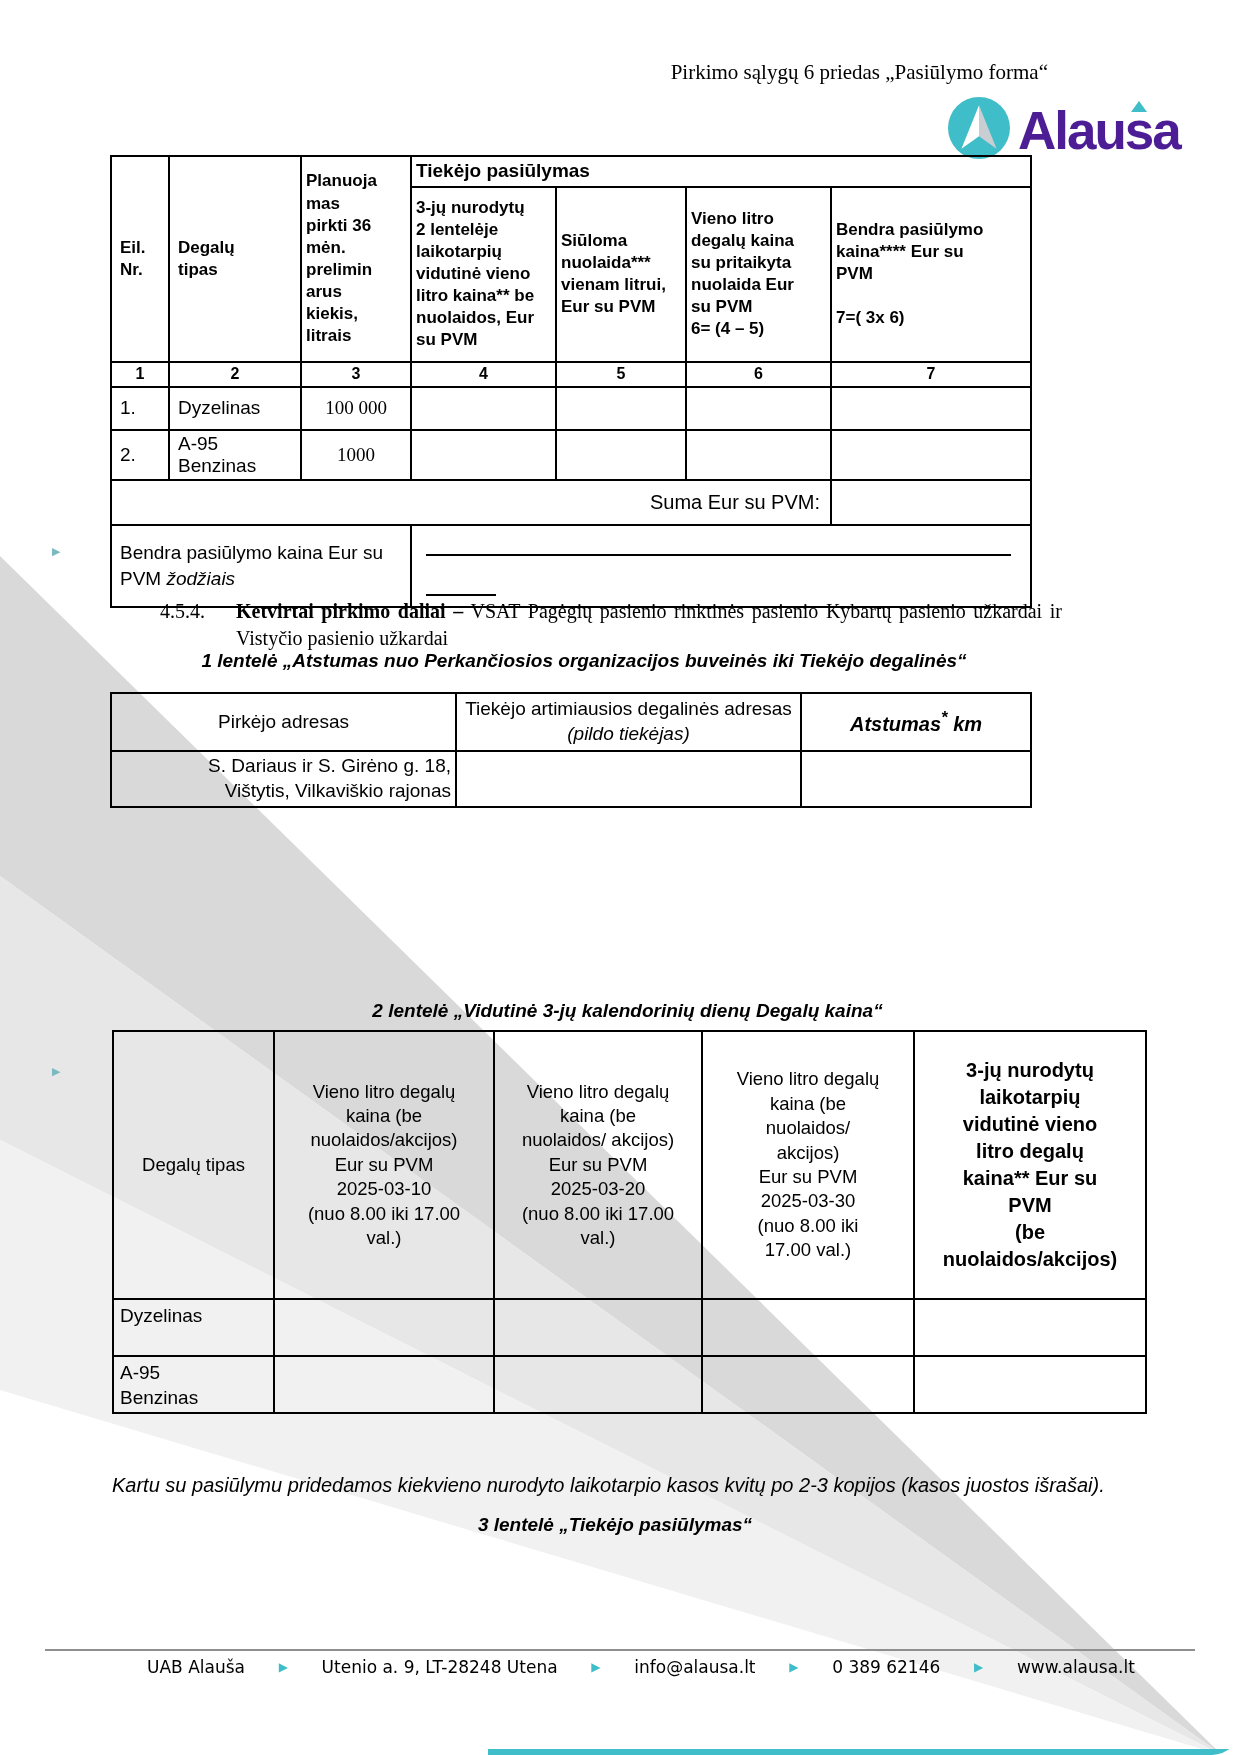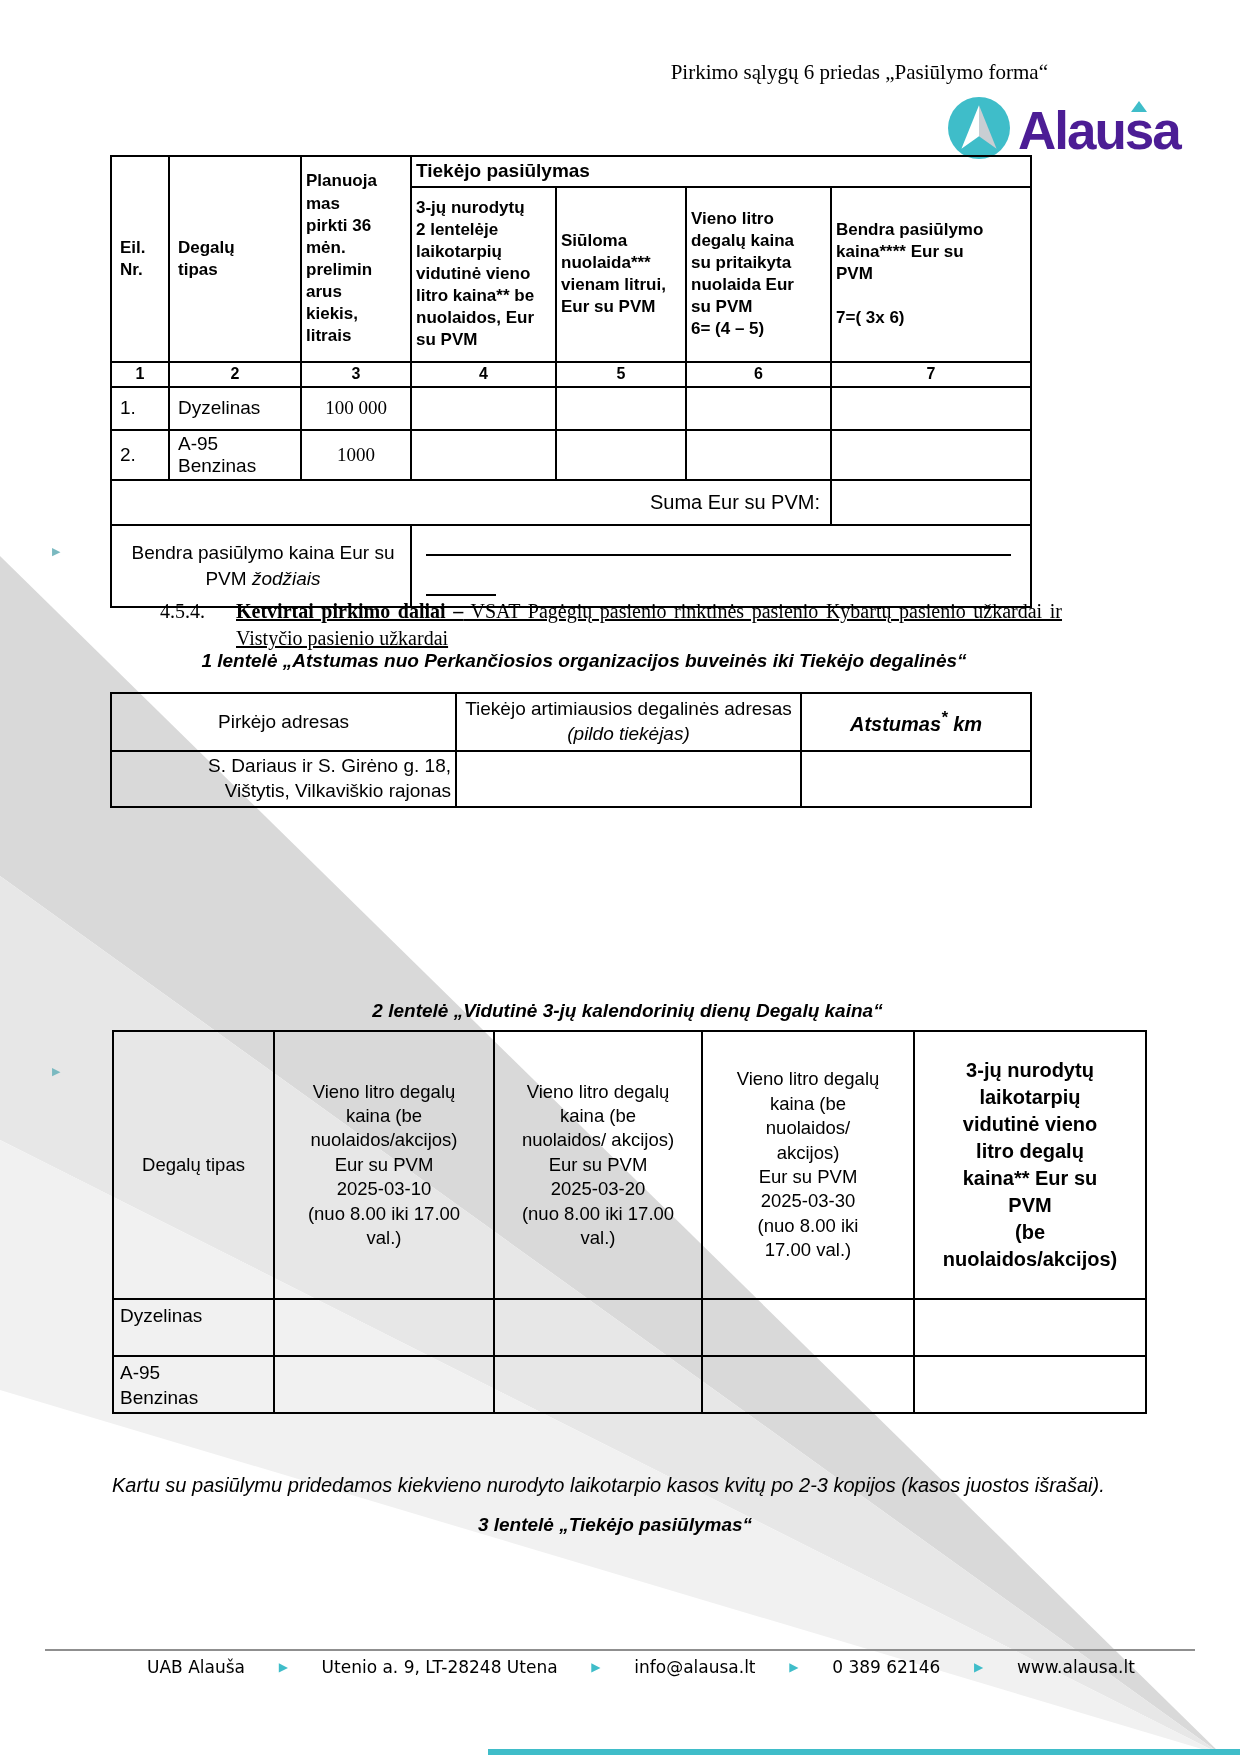--- a/index.html
+++ b/index.html
@@ -1,54 +1,54 @@
 <!DOCTYPE html>
 <html><head>
 <meta charset="utf-8">
 <style>
   html,body{margin:0;padding:0;background:#fff;}
   .page{position:relative;width:1240px;height:1755px;background:#fff;overflow:hidden;
-        font-family:"Liberation Sans",sans-serif;color:#000;}
+        font-family:"Liberation Sans",sans-serif;color:#000;border-radius:28px;}
   
   .wedge{position:absolute;inset:0;pointer-events:none;z-index:0;}
   .w1{background:#d9d9d9;clip-path:polygon(0px 556px,0px 876px,1222px 1755px);}
   .w2{background:#e7e7e7;clip-path:polygon(0px 876px,0px 1140px,1222px 1755px);}
   .w3{background:#f1f1f1;clip-path:polygon(0px 1140px,0px 1390px,1222px 1755px);}
   .content{position:absolute;inset:0;z-index:1;}
   
   .hdr-note{position:absolute;top:60px;right:192px;font-family:"Liberation Serif",serif;
             font-size:21px;}
   
   .logo-circle{position:absolute;left:948px;top:97px;width:62px;height:62px;border-radius:50%;}
   .logo-text{position:absolute;left:1018px;top:104px;font-size:53px;font-weight:bold;
              letter-spacing:-2px;line-height:1;}
   .logo-s{position:relative;display:inline-block;}
   .caron{position:absolute;left:50%;transform:translateX(-50%);top:-3px;width:0;height:0;
          border-left:8px solid transparent;border-right:8px solid transparent;}
   
   table{border-collapse:collapse;table-layout:fixed;}
-  td,th{border:2px solid #000;padding:2px 4px;overflow:hidden;font-weight:normal;text-align:center;}
+  td,th{border:2px solid #000;padding:2px 4px;overflow:hidden;font-weight:normal;}
   .pl{white-space:pre-line;}
   
   .ta{position:absolute;left:110px;top:155px;width:920px;}
   .ta th{font-weight:bold;font-size:17px;line-height:1.3;text-align:left;vertical-align:middle;}
   .ta .left{text-align:left;padding-left:8px;}
   .ta .strip{font-size:19px;}
   .ta .num{font-weight:bold;font-size:16px;text-align:center;}
   .ta td{font-size:19px;vertical-align:middle;}
   .ta .c{text-align:center;font-family:Liberation Serif, serif;}
   .ta .suma{text-align:right;font-size:20px;padding-right:10px;}
   .ta .total-label{font-size:19px;line-height:1.35;padding-left:8px;vertical-align:middle;}
   .line-long{width:585px;height:0;border-bottom:2px solid #000;margin:26px 0 0 10px;}
   .line-short{width:70px;height:0;border-bottom:2px solid #000;margin:38px 0 0 10px;}
   
   .sec{position:absolute;left:160px;top:598px;width:902px;display:flex;
        font-family:"Liberation Serif",serif;font-size:20px;line-height:1.35;}
   .sec .n{width:76px;flex:none;}
-  .sec .t{flex:1;text-align:justify;text-decoration:underline;}
+  .sec .t{flex:1;text-align:justify;}
   
   .cap{position:absolute;font-size:19px;font-style:italic;text-align:center;left:110px;font-weight:bold;}
   .cap1{top:650px;right:182px;}
   .cap2{top:1000px;right:95px;}
   .cap3{top:1514px;right:120px;}
   
   .t1{position:absolute;left:110px;top:692px;width:920px;}
   .t1 th{font-size:19px;line-height:1.3;text-align:center;vertical-align:middle;}
   .t1 .dist{font-weight:bold;font-style:italic;font-size:20px;}
   .t1 td{font-size:19px;vertical-align:middle;text-align:right;padding-left:6px;line-height:1.3;}

